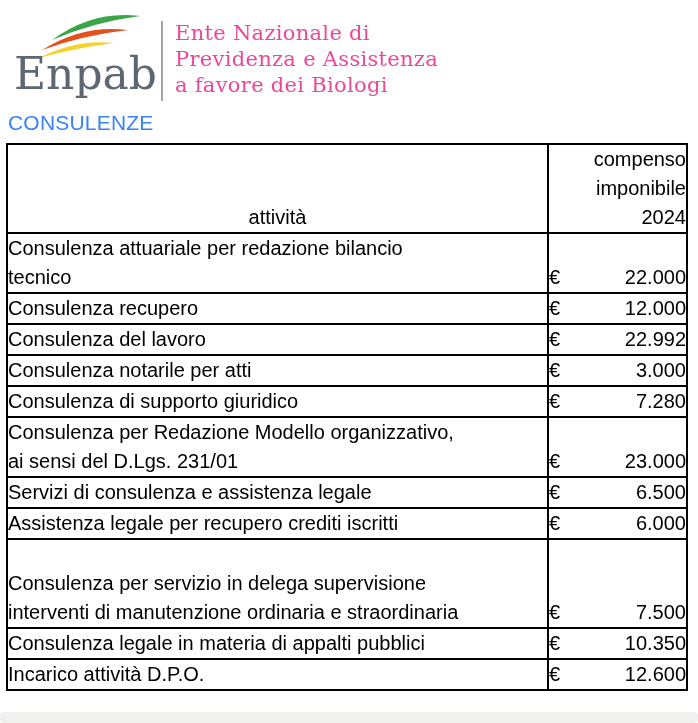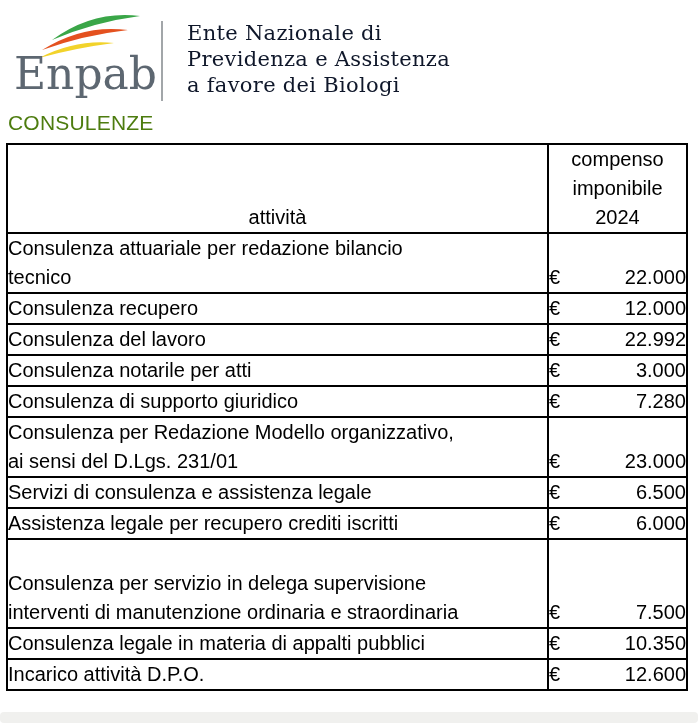--- a/index.html
+++ b/index.html
@@ -9,36 +9,36 @@
   }
   
   .swoosh{position:absolute;left:38px;top:6px;}
   .wordmark{
     position:absolute;left:14px;top:50px;
     font-family:"DejaVu Serif",serif;
     font-size:44px;line-height:1.1;color:#5d6771;
   }
   .logo-divider{position:absolute;left:161px;top:21px;width:2px;height:80px;background:#a2a6a9;}
   .org{
-    position:absolute;left:187px;top:20px;
+    position:absolute;left:175px;top:20px;
     font-family:"DejaVu Serif",serif;font-size:21px;line-height:26px;
-    color:#0f172a;letter-spacing:0.3px;
-  }
-  
-  .title{position:absolute;left:8px;top:111px;font-size:21px;letter-spacing:0.2px;color:#4d7c0f;}
+    color:#ec4899;letter-spacing:0.3px;
+  }
+  
+  .title{position:absolute;left:8px;top:111px;font-size:21px;letter-spacing:0.2px;color:#3b82f6;}
   
   .tbl{
     position:absolute;left:6px;top:143px;width:682px;
     border-collapse:collapse;table-layout:fixed;
     font-size:20px;color:#000;
   }
   .tbl td,.tbl th{border:2px solid #000;vertical-align:bottom;font-weight:normal;padding:0;}
   .line{min-height:29px;line-height:29px;white-space:nowrap;overflow:hidden;}
   .act-h{text-align:center;padding-bottom:1px;}
-  .amt-h .line{text-align:center;}
+  .amt-h .line{text-align:right;}
   .act-cell{padding:0 4px 1px 6px;margin-left:23px;}
   .amt-cell{padding:0 11px 1px 9px;}
   .amount-wrap{display:flex;justify-content:space-between;align-items:flex-end;line-height:29px;}
   
   .bottom-strip{
     position:absolute;left:0;top:712px;width:698px;height:11px;
     background:#f0f0ee;border-radius:4px;
   }
 </style>
 </head>

